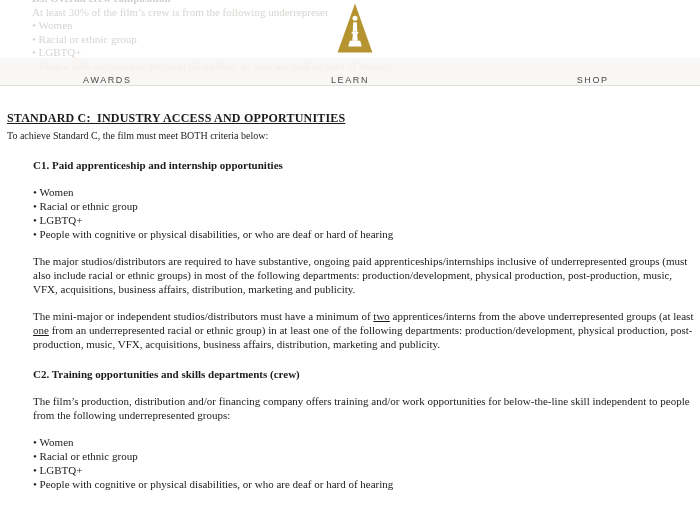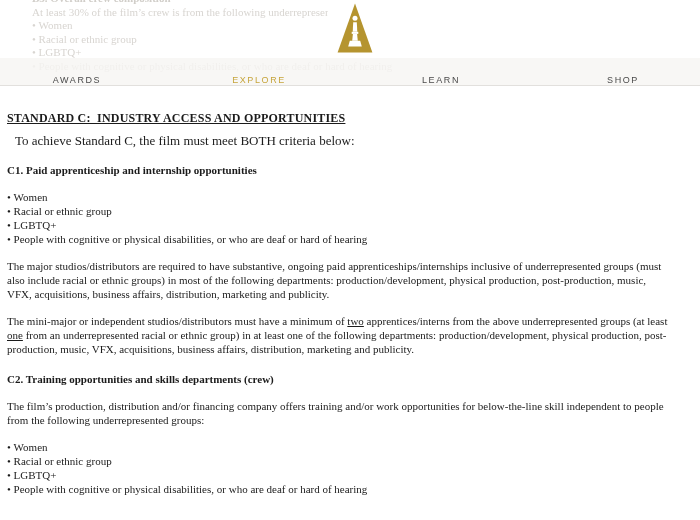--- a/index.html
+++ b/index.html
@@ -53,23 +53,23 @@
     cursor: pointer;
   }
   .nav a.active { color: var(--nav-active); }
 
   
   .main { padding: 9px 5px 0 7px; }
   .doc-title {
     font-size: 12px; font-weight: bold; margin: 14px 0 3px 0;
     text-decoration: underline; white-space: pre-wrap; letter-spacing: 0.2px;
   }
-  .intro { font-size: 13px; line-height: 13px; margin: 8px; }
+  .intro { font-size: 10px; line-height: 13px; margin: 0; }
 
-  .sections { }
+  .sections { margin-left: 26px; }
   .doc-section h2 {
     font-size: 11px; font-weight: bold; margin: 17px 0 14px 0;
   }
   .doc-section p.paragraph {
     font-size: 11px; line-height: 14px; margin: 13px 0; max-width: 661px;
   }
   .doc-section p.paragraph span.u { text-decoration: underline; }
   .doc-section ul.bullet-list {
     list-style: none; margin: 13px 0; padding: 0;
     font-size: 11px; line-height: 14px; max-width: 661px;
@@ -96,21 +96,20 @@
       <circle cx="18" cy="15.3" r="2.5" fill="#ffffff"></circle>
       <path d="M16.2 19.3 L19.8 19.3 L20.3 28.8 L15.7 28.8 Z" fill="#ffffff"></path>
       <rect x="14.7" y="28.8" width="6.6" height="2.1" fill="#ffffff"></rect>
       <path d="M15.9 30.9 L20.1 30.9 L20.8 37.8 L15.2 37.8 Z" fill="#ffffff"></path>
       <path d="M12.8 37.8 L23.2 37.8 L24.8 43.6 L11.2 43.6 Z" fill="#ffffff"></path>
     </svg>
   </div>
 
   <nav class="nav">
     <a>AWARDS</a>
-    <a class="active">EXPLORE</a>
     <a>LEARN</a>
     <a>SHOP</a>
   </nav>
 </div>
 
 <main class="main">
   <h1 class="doc-title">STANDARD C:  INDUSTRY ACCESS AND OPPORTUNITIES</h1>
   <p class="intro">To achieve Standard C, the film must meet BOTH criteria below:</p>
   <div class="sections" id="sections-root">
       <section class="doc-section">

